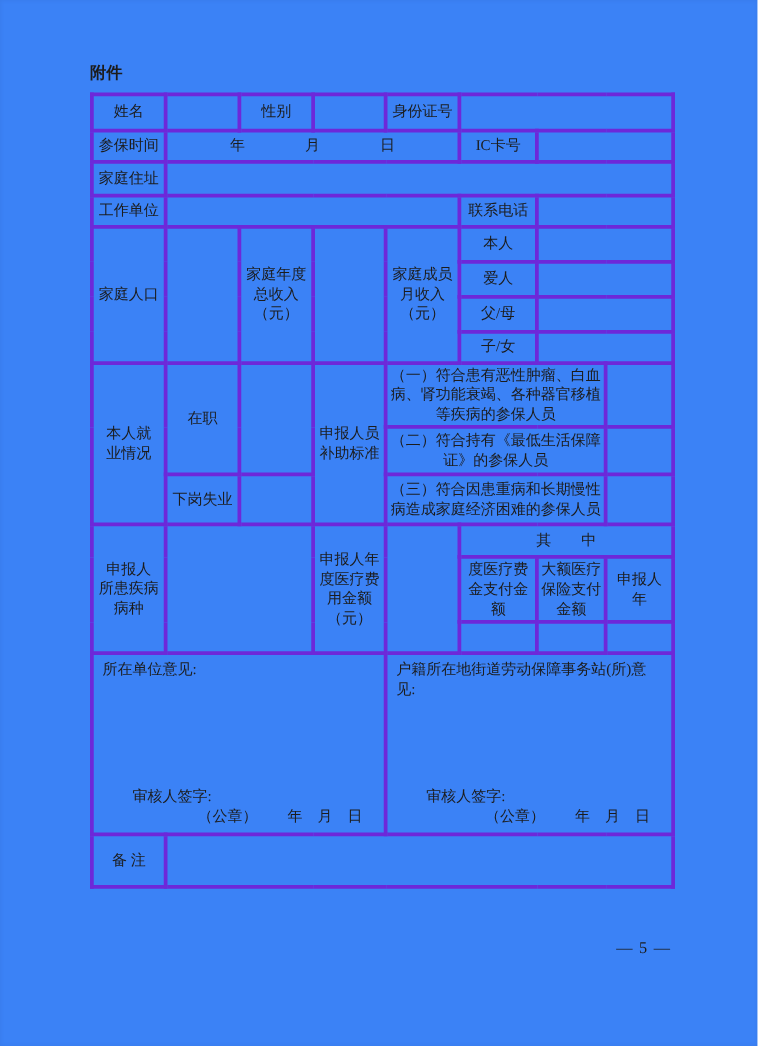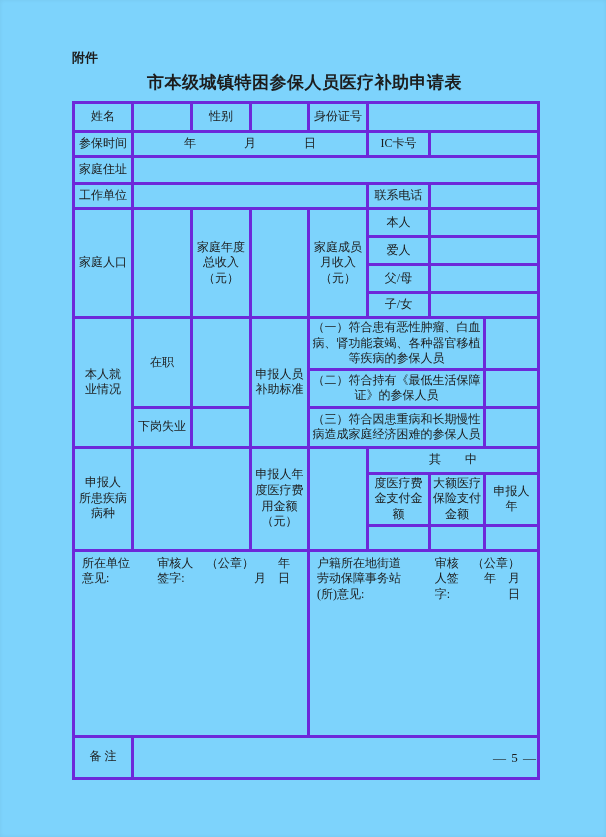--- a/index.html
+++ b/index.html
@@ -1,17 +1,17 @@
 <!DOCTYPE html>
 <html><head>
 <meta charset="utf-8">
 <style>
   html,body{margin:0;padding:0;background:#ffffff;}
   .sheet{
-    width:606px;height:837px;background:#7dd3fc;position:relative;
+    width:606px;height:837px;background:#3b82f6;position:relative;
     font-family:"Liberation Serif","DejaVu Serif",serif;color:#1c1c1c;
     box-shadow:inset 0 0 4px rgba(0,0,0,0.06);
     overflow:hidden;
   }
   .attachment{
     padding-top:50px;margin-left:72px;
     font-family:"Liberation Sans","DejaVu Sans",sans-serif;
     font-weight:bold;font-size:13px;line-height:1.2;
   }
   .form-title{
@@ -29,39 +29,38 @@
     font-size:12px;line-height:1.3;
     text-align:center;vertical-align:middle;
     padding:1px 2px;overflow:hidden;
   }
   td.pre{white-space:pre-line;}
   td.item{
     text-align:left;padding:3px 4px 3px 7px;line-height:1.38;font-size:12px;
   }
   td.op{vertical-align:top;text-align:left;padding:0;}
   .op-inner{
-    display:flex;flex-direction:row;
-    height:181px;box-sizing:border-box;padding:3px 5px 4px 5px;
+    display:flex;flex-direction:column;
+    height:140px;box-sizing:border-box;padding:3px 5px 4px 5px;
   }
   .op-title{font-size:12px;text-align:left;}
   .op-spacer{flex:1;}
   .op-sign{font-size:12px;text-align:left;margin-left:24px;}
   .op-seal{font-size:12px;text-align:right;padding-right:10px;}
   .page-number{
     position:absolute;top:750px;right:69px;
     font-size:13px;letter-spacing:1px;
   }
 </style>
 </head>
 <body>
 
 <div class="sheet">
 
   <div class="attachment">附件</div>
-  <div class="form-title">市本级城镇特困参保人员医疗补助申请表</div>
 
   <table class="app">
     <colgroup>
       <col style="width:59px">
         <col style="width:59px">
         <col style="width:59px">
         <col style="width:58px">
       <col style="width:59px">
         <col style="width:62px">
         <col style="width:55px">

